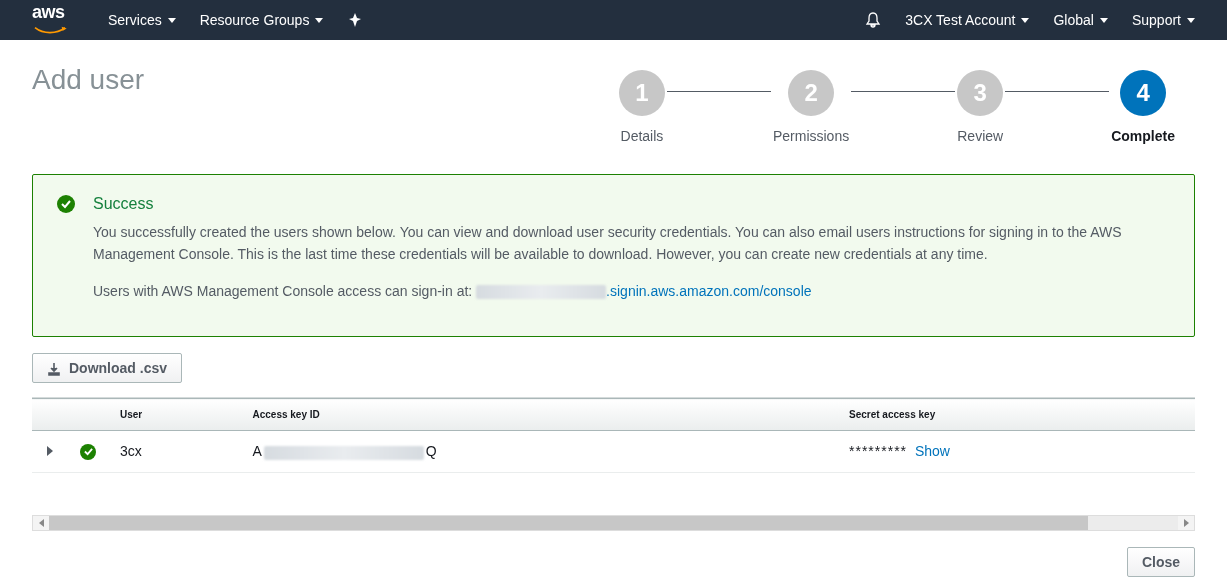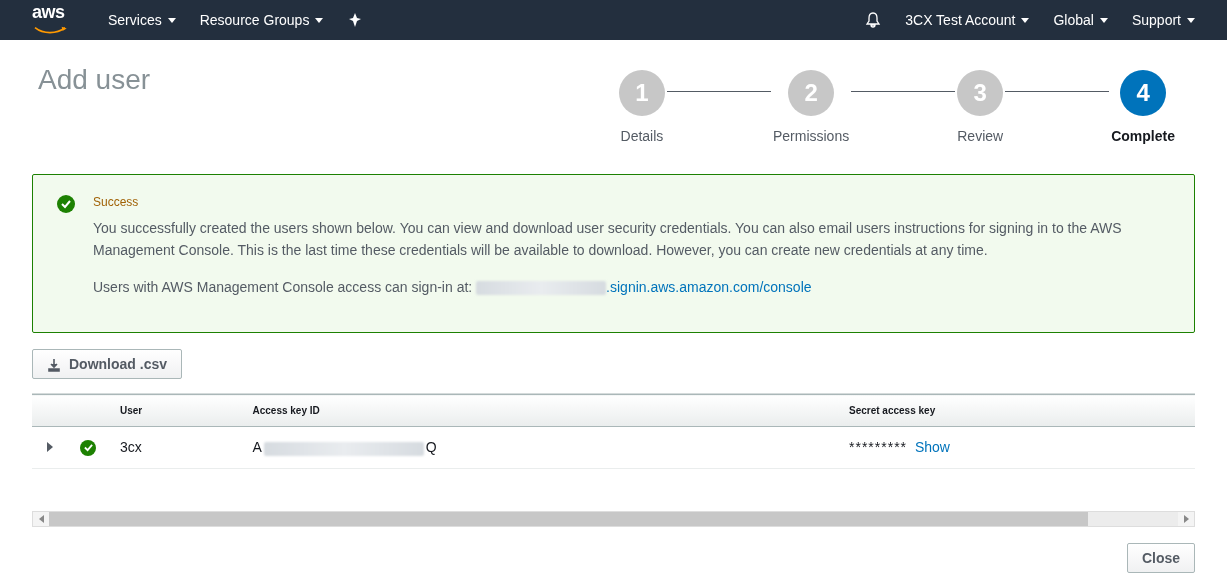--- a/index.html
+++ b/index.html
@@ -10,38 +10,38 @@
     .topnav-left, .topnav-right { display: flex; align-items: center; gap: 24px; }
     .logo { display: flex; align-items: center; margin-right: 16px; }
     .logo-text { font-weight: 700; font-size: 18px; letter-spacing: -0.5px; color: #fff; }
     .logo-smile { width: 36px; height: 10px; margin-top: -4px; }
     .nav-item { display: flex; align-items: center; gap: 6px; font-size: 14px; cursor: pointer; color: #fff; }
     .chevron-down { width: 0; height: 0; border-left: 4px solid transparent; border-right: 4px solid transparent; border-top: 5px solid #fff; display: inline-block; }
     .bell-icon, .pin-icon { width: 16px; height: 16px; display: inline-block; }
 
     
     .main { padding: 24px 32px; }
-    .header-row { display: flex; justify-content: space-between; align-items: flex-start; margin-bottom: 30px; margin-left: 6px; }
+    .header-row { display: flex; justify-content: space-between; align-items: flex-start; margin-bottom: 30px; }
     .page-title { font-size: 28px; font-weight: 400; color: #879196; }
 
     
     .steps { display: flex; align-items: center; margin-right: 20px; margin-top: 6px; }
     .step { display: flex; flex-direction: column; align-items: center; position: relative; }
     .step-circle { width: 46px; height: 46px; border-radius: 50%; background: #c7c7c7; color: #fff; display: flex; align-items: center; justify-content: center; font-size: 24px; font-weight: 700; }
     .step.active .step-circle { background: #0073bb; }
     .step-label { margin-top: 12px; font-size: 14px; color: #545b64; }
     .step.active .step-label { color: #16191f; font-weight: 700; }
     .step-line { width: 104px; height: 1px; background: #545b64; margin: 0 2px; position: relative; top: -16px; }
 
     
     .alert { border: 1px solid #1d8102; background: #f2faee; border-radius: 2px; padding: 20px 24px; display: flex; gap: 18px; margin-bottom: 16px; }
     .alert-icon { flex: 0 0 18px; }
     .success-check { width: 18px; height: 18px; border-radius: 50%; background: #1d8102; display: flex; align-items: center; justify-content: center; }
     .alert-body { flex: 1; }
-    .alert-title { color: #a16207; font-size: 12px; font-weight: 400; margin-bottom: 8px; }
+    .alert-title { color: #15803d; font-size: 16px; font-weight: 400; margin-bottom: 8px; }
     .alert-text { color: #545b64; line-height: 1.6; margin-bottom: 14px; }
     .alert-text .link { color: #0073bb; cursor: pointer; }
     .redacted { display: inline-block; width: 130px; height: 14px; background: linear-gradient(90deg,#d6dbe0,#e9ecef,#d6dbe0); vertical-align: middle; border-radius: 2px; filter: blur(1px); }
 
     
     .btn { display: inline-flex; align-items: flex-end; gap: 8px; background: linear-gradient(#fff,#f0f1f2); border: 1px solid #aab7b8; border-radius: 2px; padding: 6px 14px; font-size: 14px; color: #545b64; font-weight: 700; cursor: pointer; }
     .dl-icon { width: 14px; height: 14px; display: inline-block; }
 
     
     .table-wrap { margin-top: 14px; border-top: 1px solid #d5dbdb; }

